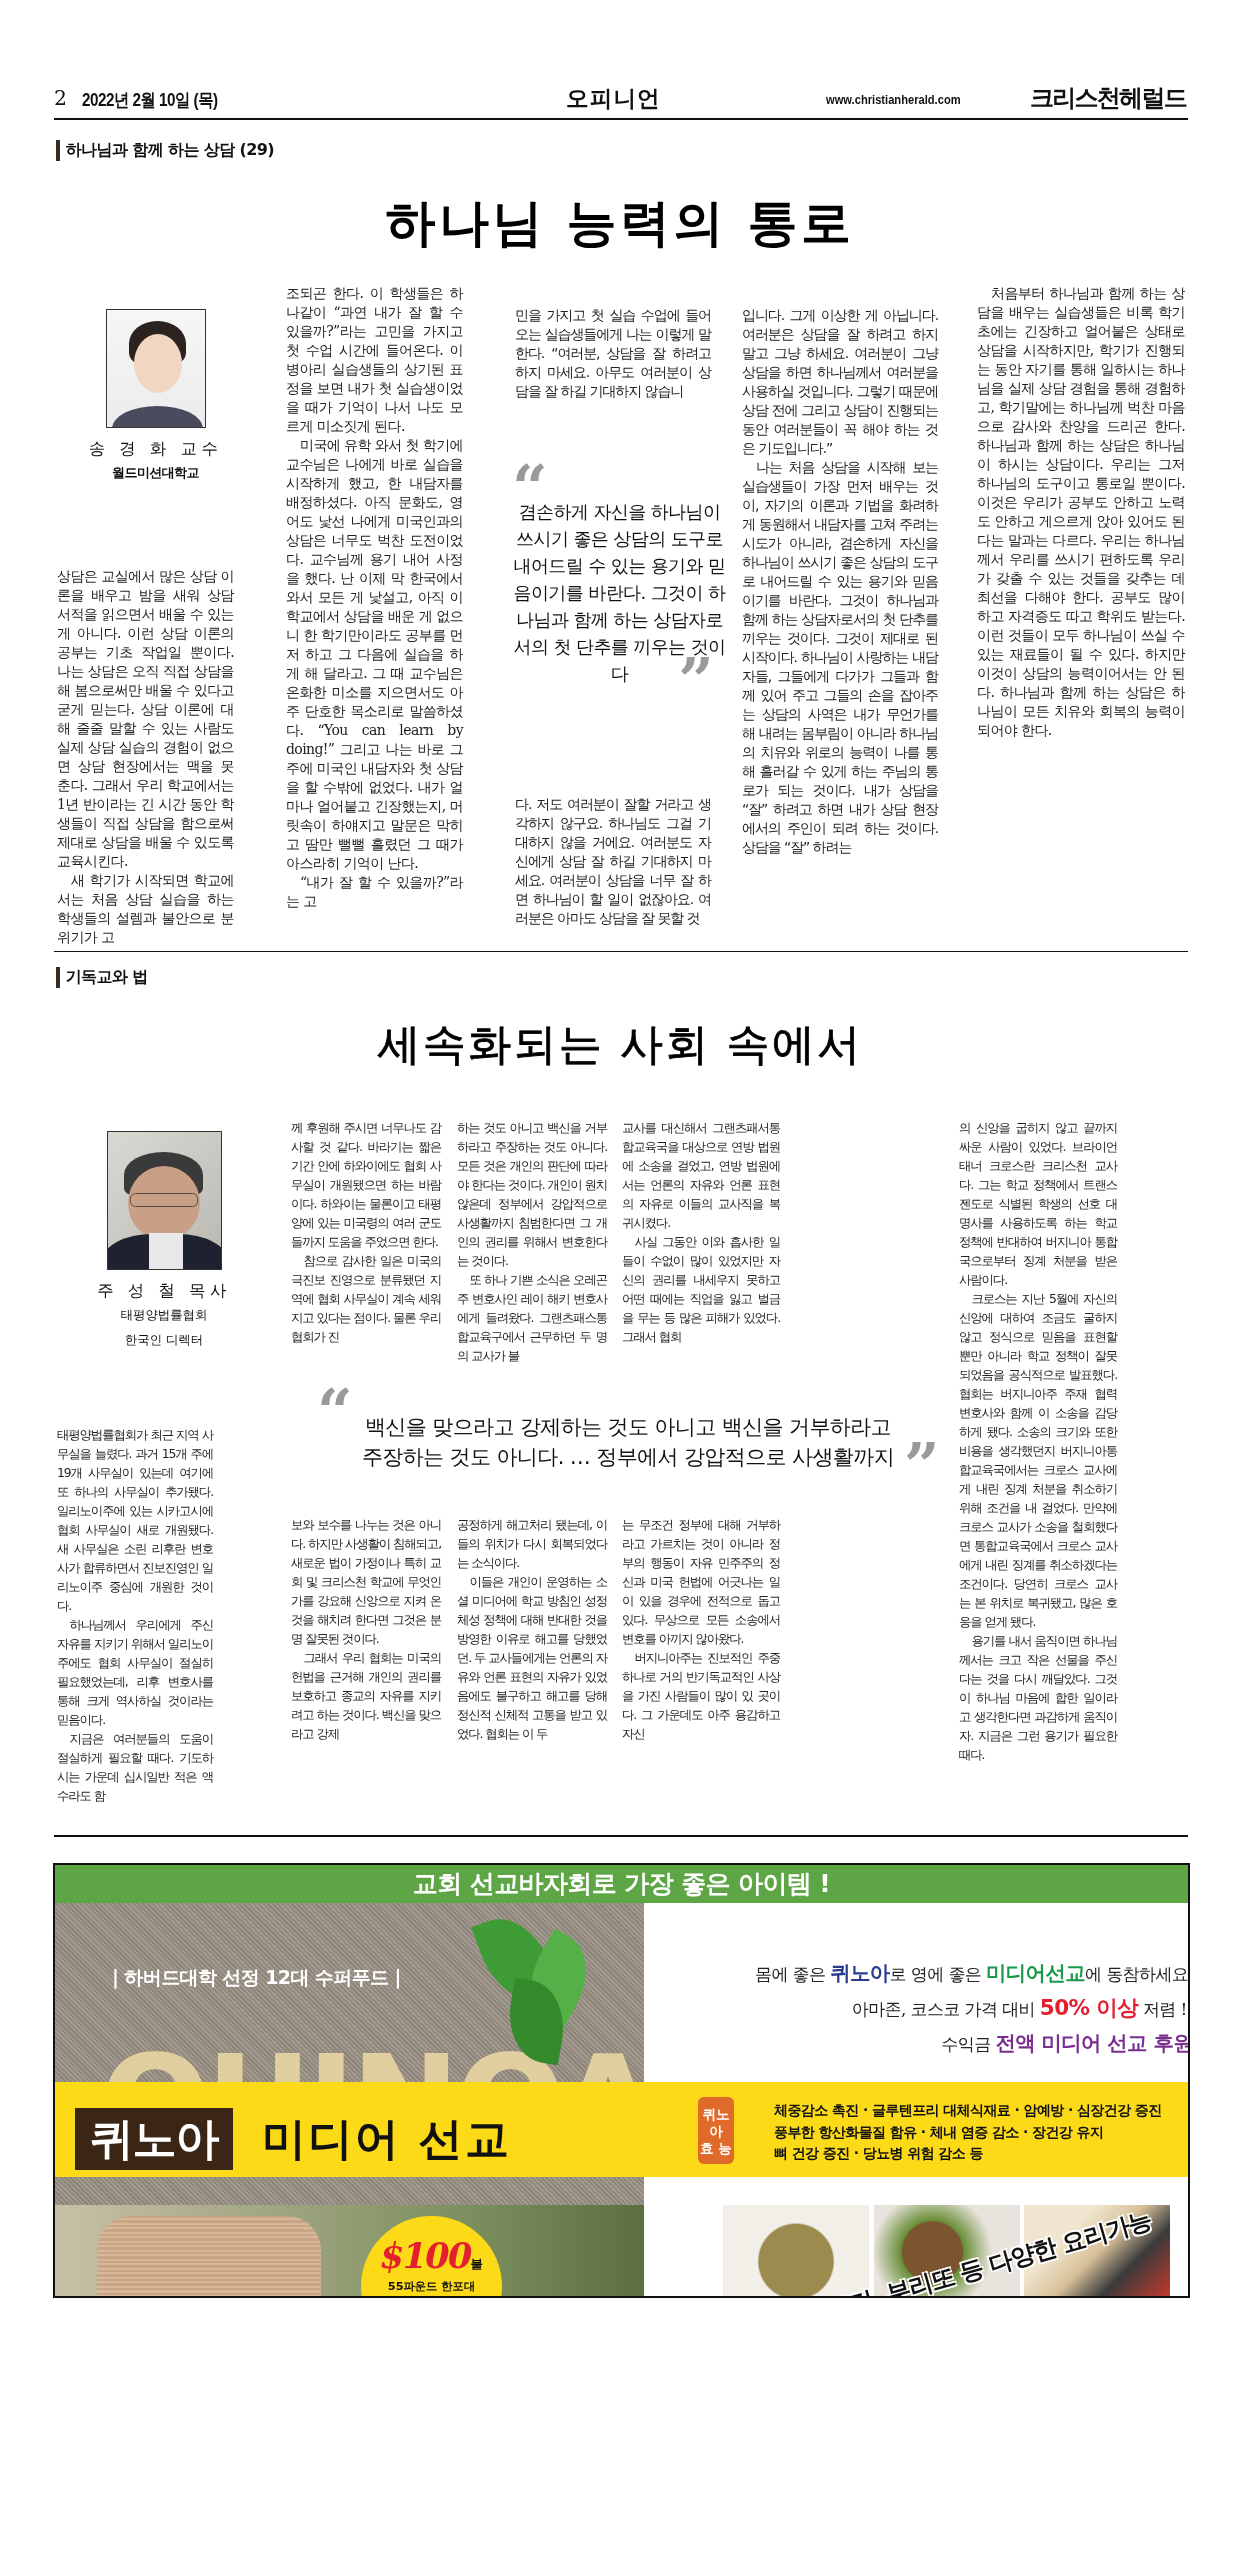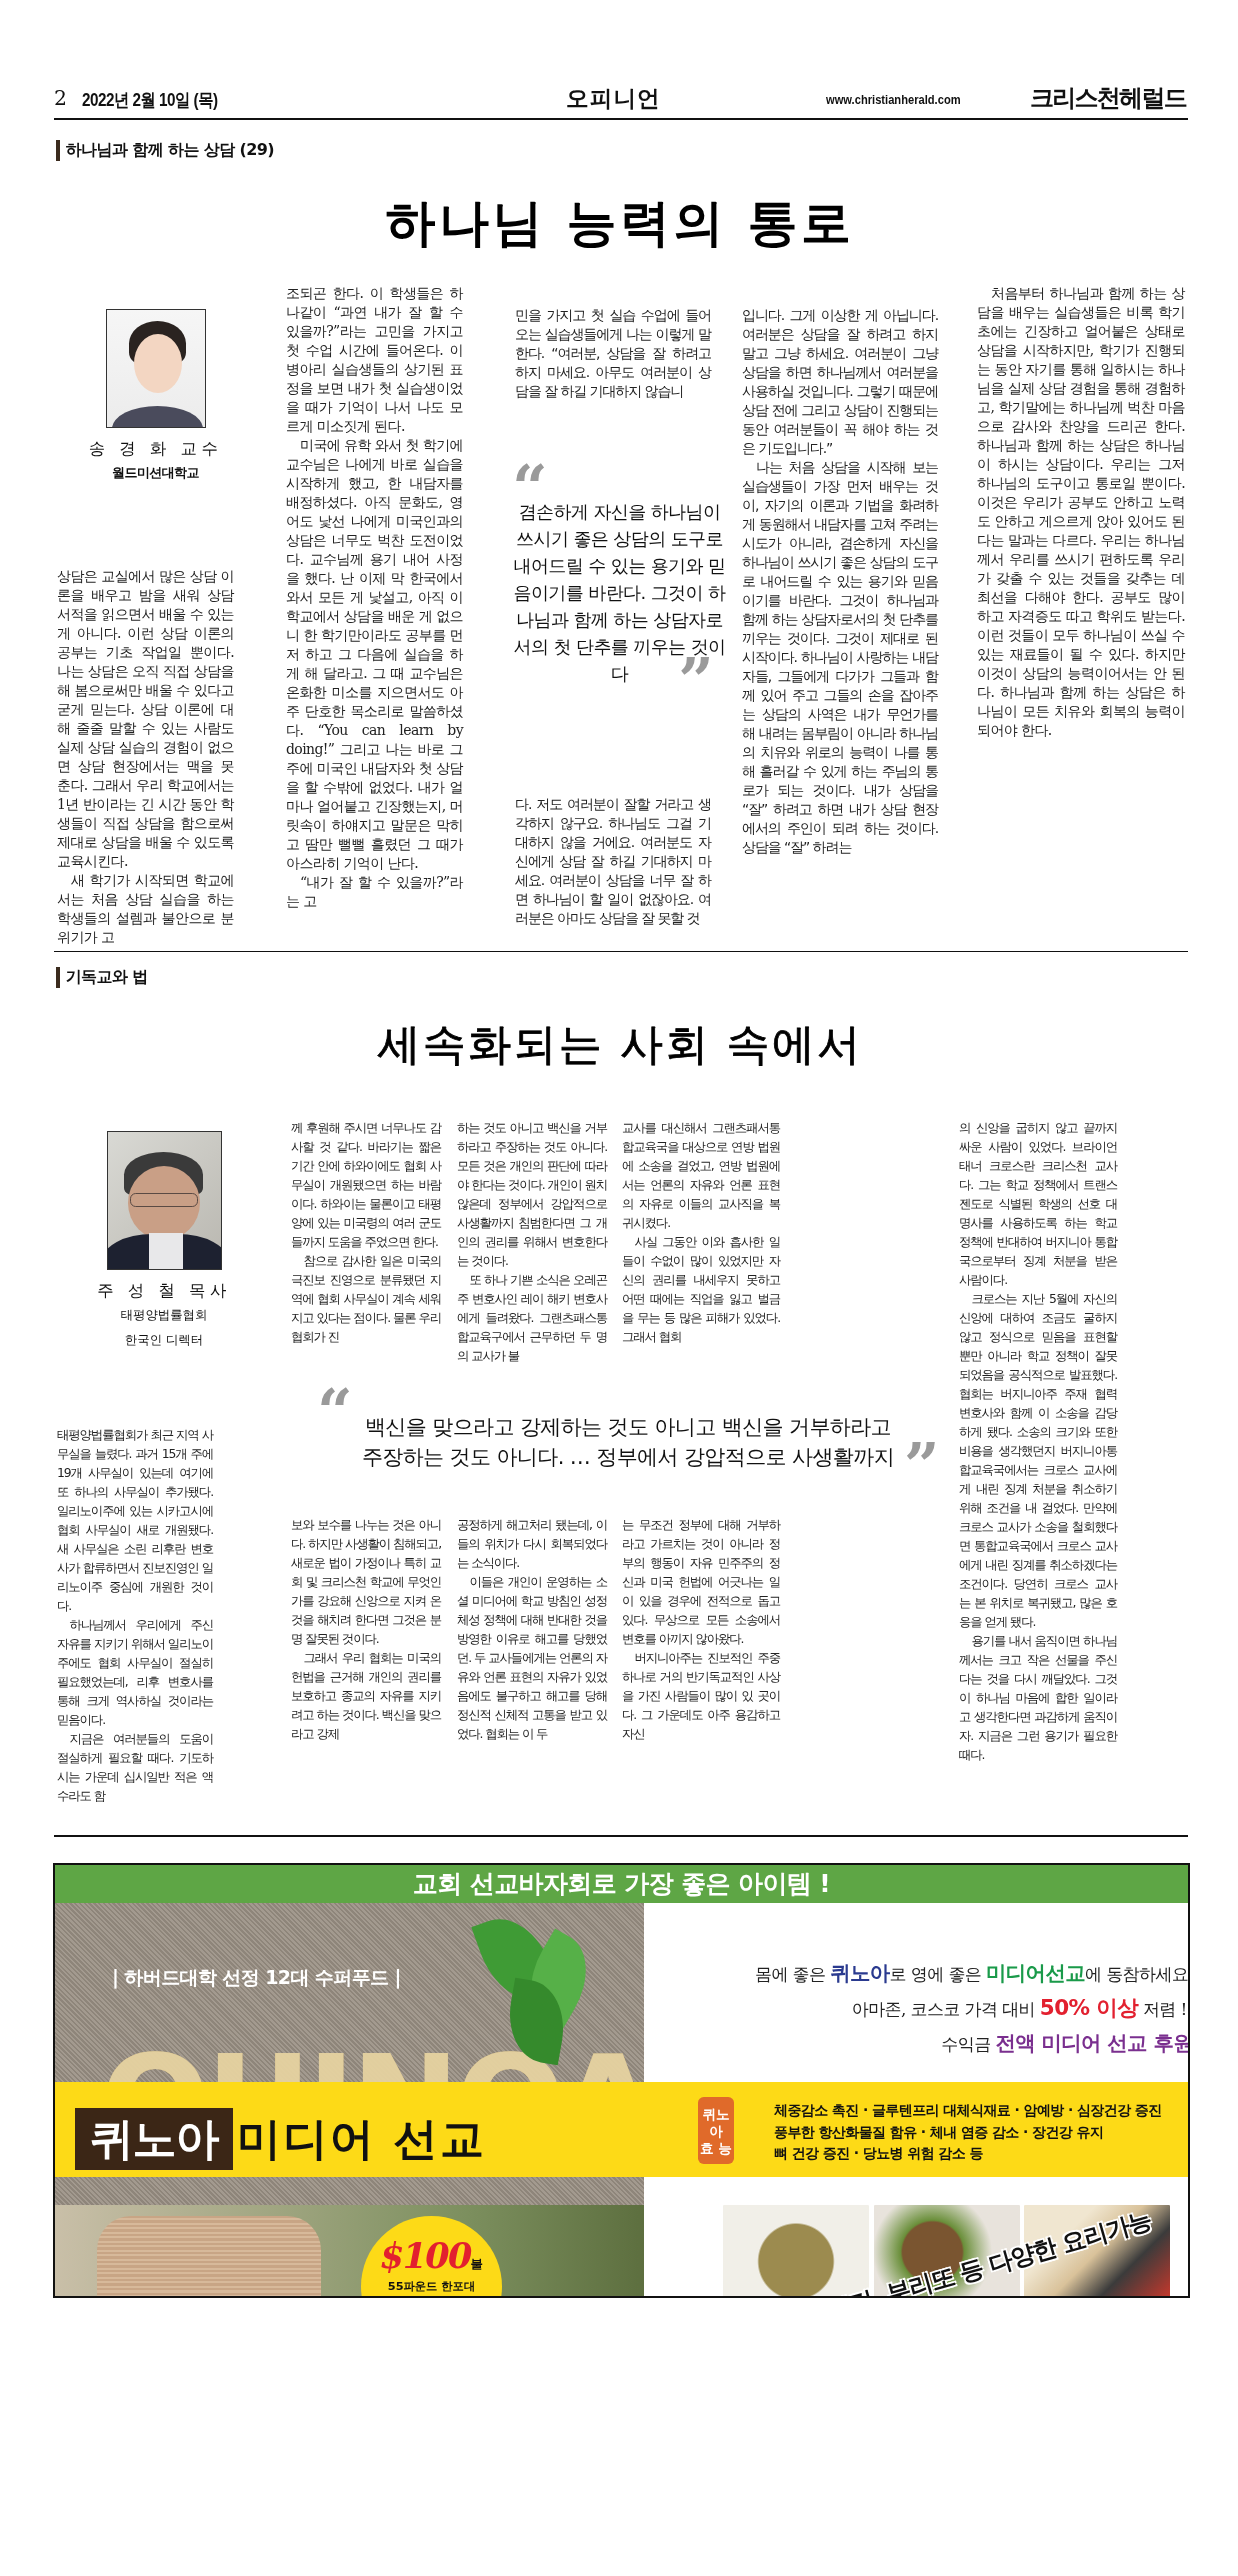--- a/index.html
+++ b/index.html
@@ -63,21 +63,21 @@
   .leaf { position: absolute; background: #3f9b35; border-radius: 0 70% 0 70%; }
   .ad-right-text { position: absolute; left: 589px; top: 91px; width: 549px; text-align: right; font-family: "DejaVu Serif", serif; font-size: 17px; line-height: 34px; letter-spacing: -0.6px; color: #222; }
   .ad-right-text .blue { color: #2a3a8f; font-family: "DejaVu Sans", sans-serif; font-weight: bold; font-size: 20.4px; }
   .ad-right-text .green { color: #1a9a4a; font-family: "DejaVu Sans", sans-serif; font-weight: bold; font-size: 20.4px; }
   .ad-right-text .red { color: #e2202f; font-family: "DejaVu Sans", sans-serif; font-weight: bold; font-size: 21.5px; }
   .ad-right-text .purple { color: #7a2f8f; font-family: "DejaVu Sans", sans-serif; font-weight: bold; font-size: 20.4px; }
 
   .yellow-band { position: absolute; left: 0; top: 217px; width: 100%; height: 95px; background: #fdda17; }
   .title-box { position: absolute; left: 20px; top: 243px; height: 62px; display: flex; }
   .title-box .t1 { background: #3b2616; color: #fff; font-size: 44px; font-weight: 900; padding: 0 14.7px; line-height: 62px; letter-spacing: -1.1px; }
-  .title-box .t2 { background: #fdda17; color: #111; font-size: 44px; font-weight: 900; padding: 0 4px; line-height: 62px; letter-spacing: 2.3px; }
+  .title-box .t2 { background: #fdda17; color: #111; font-size: 44px; font-weight: 900; padding: 0 29px; line-height: 62px; letter-spacing: 2.3px; }
   .eff-badge { position: absolute; left: 643px; top: 232px; width: 36px; height: 67px; background: #e06a2a; border-radius: 5.7px; color: #fff; font-weight: bold; font-size: 13.6px; text-align: center; line-height: 17px; padding-top: 9px; }
   .eff-list { position: absolute; left: 688px; top: 235px; font-size: 14px; font-weight: bold; line-height: 21.5px; color: #111; letter-spacing: -0.6px; margin-left: 31px; }
 
   .price-circle { position: absolute; left: 306px; top: 351px; width: 141px; height: 141px; border-radius: 50%; background: #fdda17; text-align: center; }
   .price-circle .price { font-family: "DejaVu Serif", serif; font-style: italic; font-weight: bold; color: #e2202f; font-size: 35px; margin-top: 19px; display: inline-block; letter-spacing: -1.7px; }
   .price-circle .unit { font-size: 12.4px; font-weight: bold; color: #111; }
   .price-circle .weight { font-size: 11.3px; font-weight: bold; color: #111; margin-top: 3.4px; }
 
   .food-grid { position: absolute; left: 668px; top: 340px; width: 447px; height: 192px; display: grid; grid-template-columns: repeat(3, 1fr); grid-template-rows: repeat(2, 1fr); gap: 4.5px; }
   .food { border-radius: 1.1px; }

